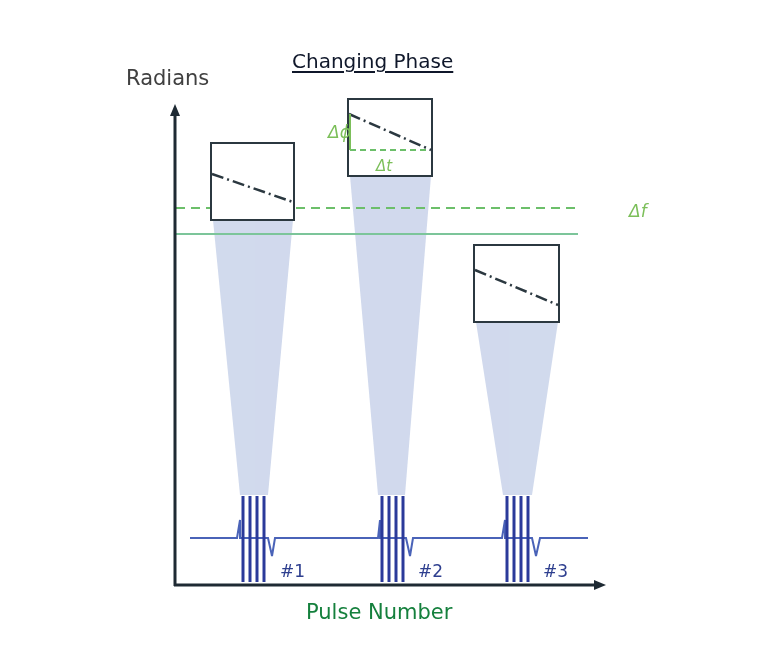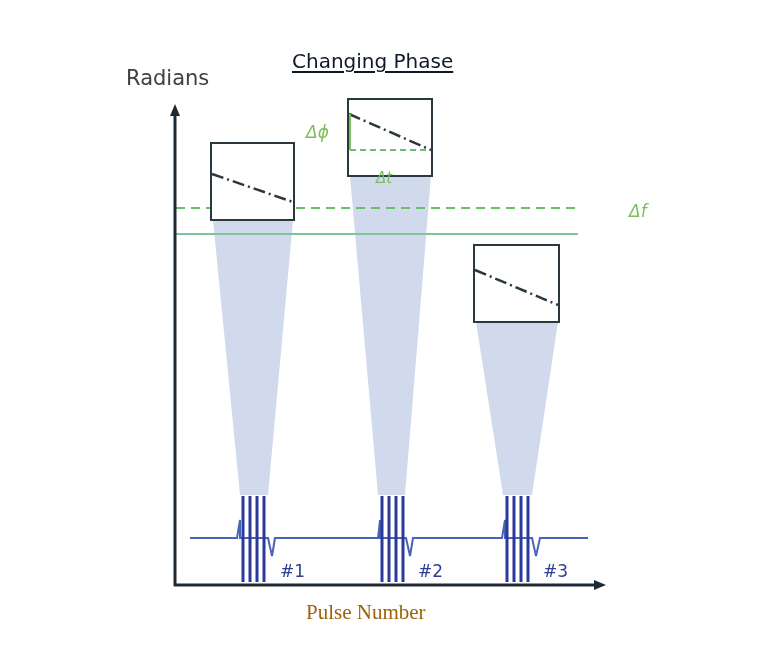--- a/index.html
+++ b/index.html
@@ -1,21 +1,21 @@
 <!DOCTYPE html>
 <html><head>
 <meta charset="utf-8">
 <style>
   html, body { margin: 0; padding: 0; background: #ffffff; }
   body { width: 782px; height: 656px; position: relative; overflow: hidden;
          font-family: "DejaVu Sans", sans-serif; }
   .title { position: absolute; left: 292px; top: 28px; font-size: 20px; color: #0f172a;
            text-decoration: underline; text-underline-offset: 3px; margin-top: 21px; }
   .ylabel { position: absolute; left: 126px; top: 66px; font-size: 21px; color: #404040; }
-  .xlabel { position: absolute; left: 306px; top: 600px; font-size: 21px; color: #a16207; font-family: Liberation Serif, serif; }
+  .xlabel { position: absolute; left: 306px; top: 600px; font-size: 21px; color: #15803d; }
   .pulse-label { position: absolute; font-size: 17px; color: #2e3f8f; }
   .annot { position: absolute; font-size: 17px; color: #7cbf5a; font-style: italic; }
   svg { position: absolute; left: 0; top: 0; }
 </style>
 </head>
 <body>
 
 <div class="title">Changing Phase</div>
 <div class="ylabel">Radians</div>
 <div class="xlabel">Pulse Number</div>
@@ -66,19 +66,19 @@
     <line x1="521" y1="496" x2="521" y2="582"></line>
     <line x1="528" y1="496" x2="528" y2="582"></line>
   </g>
 
   <line x1="175" y1="112" x2="175" y2="586" stroke="#1e2a33" stroke-width="3"></line>
   <polygon points="175,104 170,116 180,116" fill="#1e2a33"></polygon>
   <line x1="174" y1="585" x2="598" y2="585" stroke="#1e2a33" stroke-width="3"></line>
   <polygon points="606,585 594,580 594,590" fill="#1e2a33"></polygon>
 </svg>
 
-<div class="annot" style="left:306px;top:122px;">Δϕ</div>
-<div class="annot" style="left:376px;top:157px;font-size:15px;margin-top:12px;">Δt</div>
+<div class="annot" style="left:328px;top:122px;">Δϕ</div>
+<div class="annot" style="left:376px;top:157px;font-size:15px;">Δt</div>
 <div class="annot" style="left:582px;top:201px;margin-left:47px;">Δf</div>
 
 <div class="pulse-label" style="left:280px;top:561px;">#1</div>
 <div class="pulse-label" style="left:418px;top:561px;">#2</div>
 <div class="pulse-label" style="left:543px;top:561px;">#3</div>
 
 </body></html>

